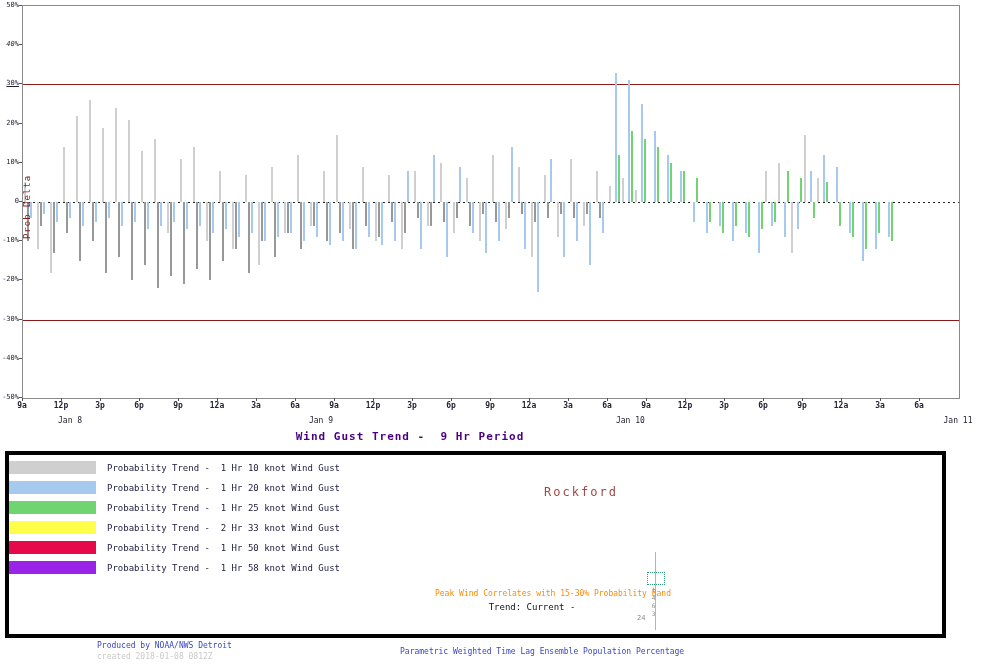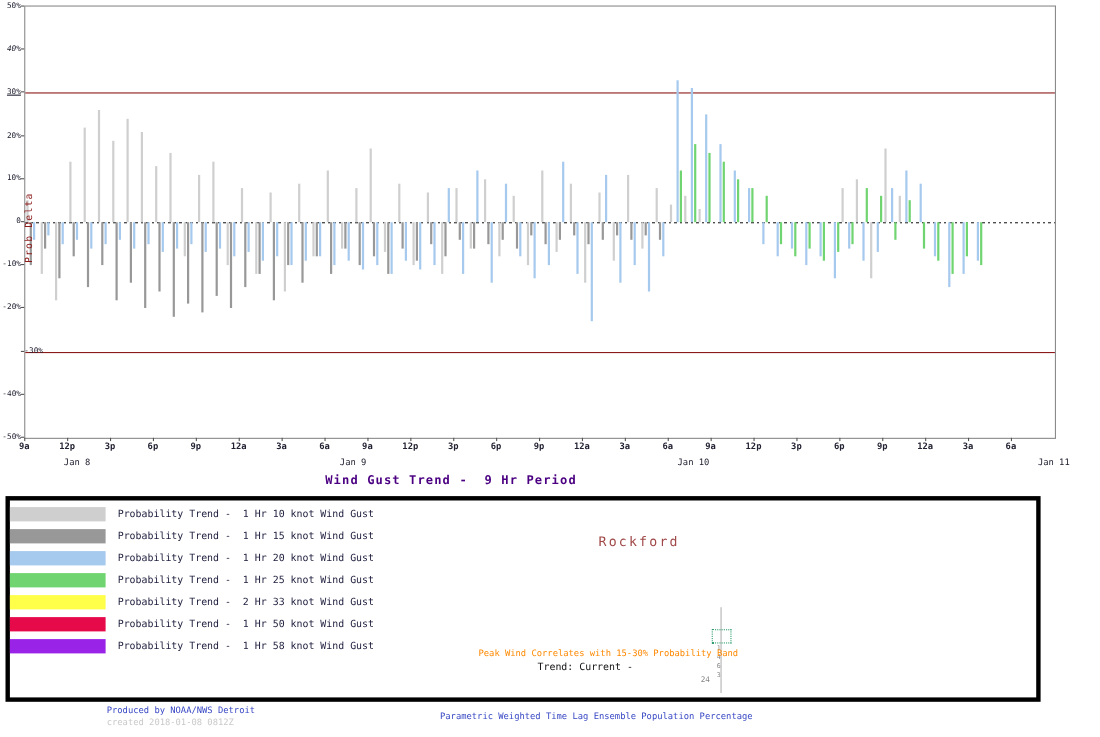--- a/index.html
+++ b/index.html
@@ -299,21 +299,21 @@
       <div class="y-tick-label" style="top: 119.6px;">20%</div>
       <div class="y-tick-mark" style="top: 122.6px;"></div>
       <div class="y-tick-label" style="top: 158.8px;">10%</div>
       <div class="y-tick-mark" style="top: 161.8px;"></div>
       <div class="y-tick-label" style="top: 198px;">0</div>
       <div class="y-tick-mark" style="top: 201px;"></div>
       <div class="y-tick-label" style="top: 237.2px;">-10%</div>
       <div class="y-tick-mark" style="top: 240.2px;"></div>
       <div class="y-tick-label" style="top: 276.4px;">-20%</div>
       <div class="y-tick-mark" style="top: 279.4px;"></div>
-      <div class="y-tick-label" style="top: 315.6px; margin-left: 20px;">-30%</div>
+      <div class="y-tick-label" style="top: 315.6px;">-30%</div>
       <div class="y-tick-mark" style="top: 318.6px;"></div>
       <div class="y-tick-label" style="top: 354.8px;">-40%</div>
       <div class="y-tick-mark" style="top: 357.8px;"></div>
       <div class="y-tick-label" style="top: 394px;">-50%</div>
       <div class="y-tick-mark" style="top: 397px;"></div>
       <div class="x-tick-mark" style="left: 22px;"></div>
       <div class="x-tick-mark" style="left: 61px;"></div>
       <div class="x-tick-mark" style="left: 100px;"></div>
       <div class="x-tick-mark" style="left: 139px;"></div>
       <div class="x-tick-mark" style="left: 178px;"></div>
@@ -338,24 +338,20 @@
       <div class="x-tick-mark" style="left: 919px;"></div>
     </div>
 
   <div class="legend-box">
     <div class="legend-rows" id="legend-rows">
         <div class="legend-row">
           <div class="legend-swatch" style="background: rgb(207, 207, 207);"></div>
           <div class="legend-label">Probability Trend -  1 Hr 10 knot Wind Gust</div>
         </div>
         <div class="legend-row">
-          <div class="legend-swatch" style="background: rgb(152, 152, 152);"></div>
-          <div class="legend-label">Probability Trend -  1 Hr 15 knot Wind Gust</div>
-        </div>
-        <div class="legend-row">
           <div class="legend-swatch" style="background: rgb(166, 201, 238);"></div>
           <div class="legend-label">Probability Trend -  1 Hr 20 knot Wind Gust</div>
         </div>
         <div class="legend-row">
           <div class="legend-swatch" style="background: rgb(112, 212, 112);"></div>
           <div class="legend-label">Probability Trend -  1 Hr 25 knot Wind Gust</div>
         </div>
         <div class="legend-row">
           <div class="legend-swatch" style="background: rgb(255, 255, 74);"></div>
           <div class="legend-label">Probability Trend -  2 Hr 33 knot Wind Gust</div>

